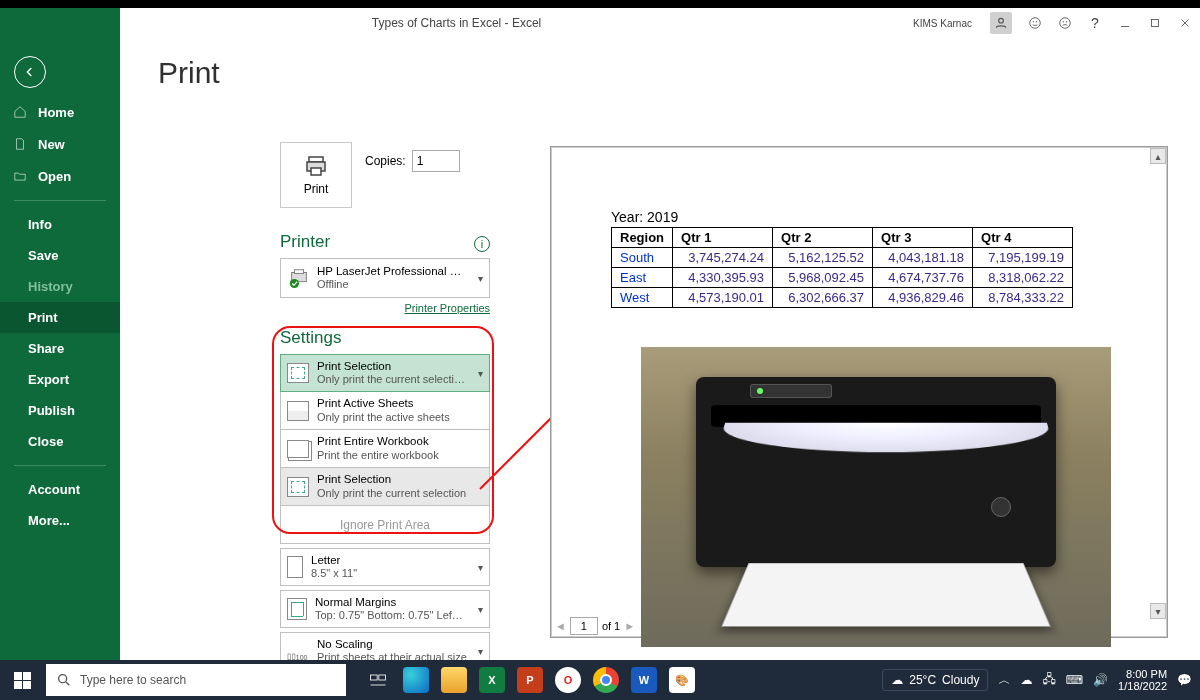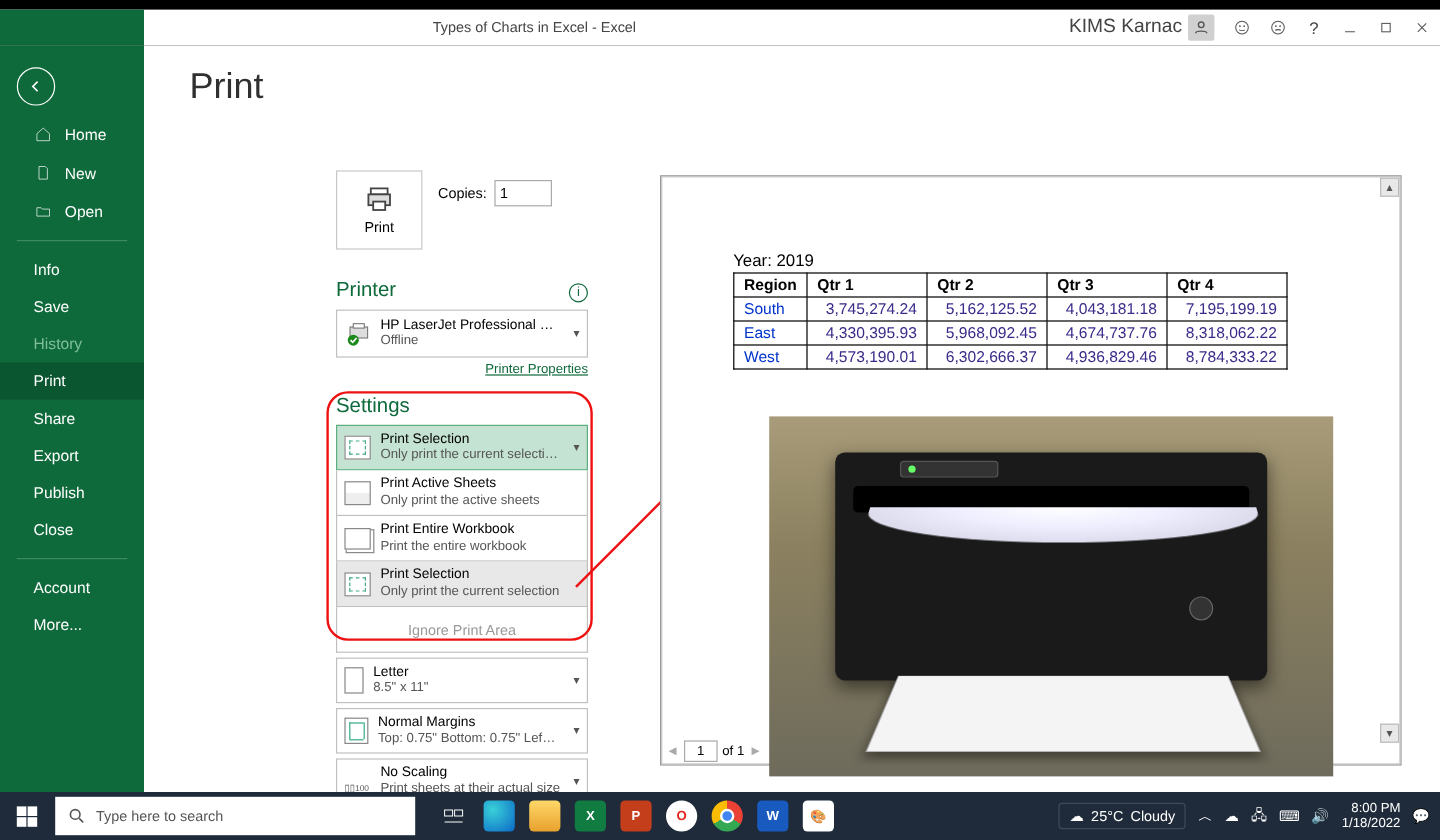--- a/index.html
+++ b/index.html
@@ -3,31 +3,31 @@
 <meta charset="utf-8">
 <style>
   * { box-sizing: border-box; margin: 0; padding: 0; font-family: "Segoe UI", sans-serif; }
   html, body { width: 1200px; height: 700px; overflow: hidden; background:#000; }
 
   .screen { position:relative; width:1200px; height:700px; background:#000; }
 
   
   .titlebar { position:absolute; top:8px; left:0; width:1200px; height:30px; background:#fff; display:flex; align-items:center; }
   .titlebar .title { flex:1; text-align:center; font-size:12px; color:#444; }
-  .titlebar .user { font-size:16px; color:#444; margin-right:5px; }
+  .titlebar .user { font-size:10px; color:#444; margin-right:18px; }
   .titlebar .avatar { width:22px; height:22px; background:#d0d0d0; display:flex; align-items:center; justify-content:center; border-radius:2px; margin-right:8px; }
   .titlebar .sysbtn { width:30px; height:30px; display:flex; align-items:center; justify-content:center; color:#444; font-size:14px; cursor:pointer; }
   .titlebar .tb-left { position:absolute; left:0; width:120px; height:30px; background:#0f6a3b; }
   .titlebar svg { width:14px; height:14px; stroke:#555; }
 
   
   .sidebar { position:absolute; top:38px; left:0; width:120px; bottom:40px; background:#0f6a3b; color:#fff; padding-top:8px; }
   .back-btn { width:32px; height:32px; margin:10px 0 8px 14px; border:1.5px solid #fff; border-radius:50%; display:flex; align-items:center; justify-content:center; cursor:pointer; }
   .back-btn svg { stroke:#fff; width:16px; height:16px; }
-  .side-item { display:flex; align-items:center; gap:10px; padding:8px 28px; font-size:13px; cursor:pointer; }
+  .side-item { display:flex; align-items:center; gap:10px; padding:8px 12px; font-size:13px; cursor:pointer;font-weight:bold; }
   .side-item.faded { color:#7fbf9a; }
   .side-item.active { background:#0a5630; }
   .side-sep { border-top:1px solid #3b8c5f; margin:8px 14px; }
   .side-item .ico { width:16px; height:16px; display:flex; align-items:center; justify-content:center; }
   .side-item .ico svg { stroke:#fff; fill:none; width:14px; height:14px; }
 
   
   .main { position:absolute; top:38px; left:120px; right:0; bottom:40px; background:#fff; }
 
   .page-header { font-size:30px; font-weight:300; color:#303030; margin:18px 0 14px 38px; }

